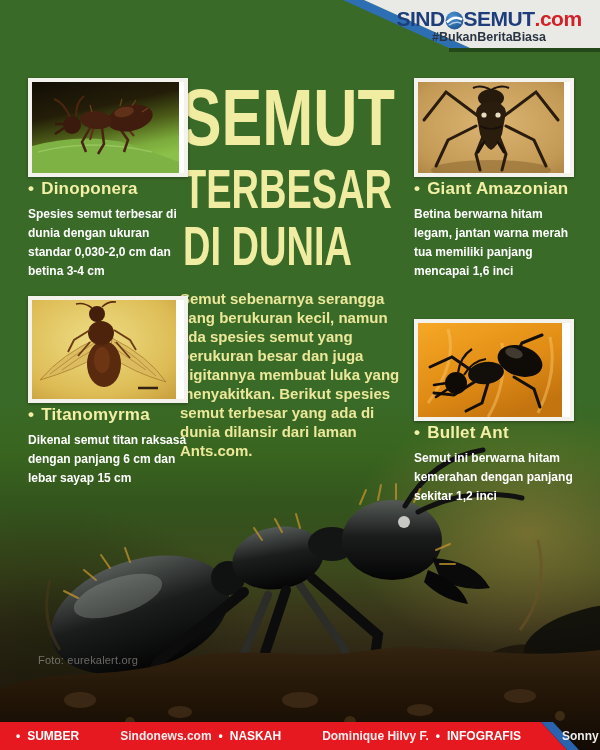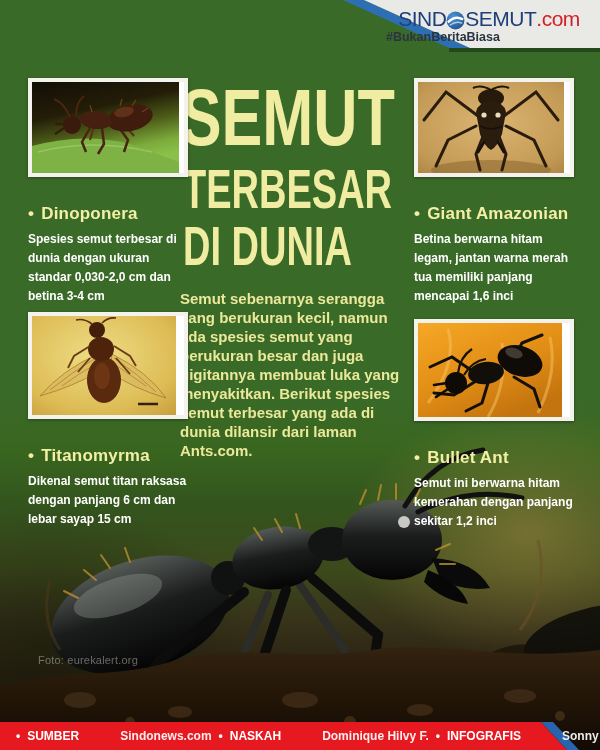--- a/index.html
+++ b/index.html
@@ -32,28 +32,28 @@
     background:#e9eae5;
     clip-path:polygon(34px 0, 270px 0, 270px 48px, 140px 48px);
   }
   .banner .underline{
     position:absolute; left:119px; right:0; top:48px; height:4px;
     background:#23481a;
   }
   .logo-row{
     position:absolute; top:7px; left:56px; right:8px;
     display:flex; align-items:center; justify-content:center;
-    font-weight:400; font-size:21px; letter-spacing:-0.5px; white-space:nowrap;
+    font-weight:700; font-size:21px; letter-spacing:-0.5px; white-space:nowrap;
   }
   .logo-navy{color:#1e3d7b;}
   .logo-red{color:#d42027;}
   .logo-globe{display:inline-block; width:19px; height:19px; margin:0 0px; position:relative; top:1px;}
   .tagline{
     position:absolute; top:30px; left:56px; right:8px;
-    text-align:left; font-weight:700; font-size:12.5px; color:#2b3442;
+    text-align:center; font-weight:700; font-size:12.5px; color:#2b3442;
   }
 
   
   .title{position:absolute; left:183px; top:78px; width:228px; text-align:left; color:#f0eda2;}
   .title .l1{display:block; font-weight:900; font-size:60px; line-height:60px; letter-spacing:0px;
              transform:scale(1.02,1.34); transform-origin:top center; height:84px;}
   .title .l2{display:block; font-weight:900; font-size:38px; line-height:38px; letter-spacing:0px;
              transform:scale(1.0,1.45); transform-origin:top center; height:57px;}
   .title .l3{display:block; font-weight:900; font-size:38px; line-height:38px;
              transform:scale(1.0,1.45); transform-origin:top center;}
@@ -62,29 +62,29 @@
     font-weight:700; font-size:15px; line-height:19px; color:#ebe89a;
   }
 
   
   .card{position:absolute; width:160px;}
   .card .photo{
     background:#fff; border:4px solid #f3f2ec; box-shadow:0 1px 3px rgba(0,0,0,.35);
     font-size:0; line-height:0;
   }
   .card .heading{
-    margin-top:27px; font-weight:700; font-size:17px; color:#f3f0a6; letter-spacing:.2px;
+    margin-top:2px; font-weight:700; font-size:17px; color:#f3f0a6; letter-spacing:.2px;
   }
   .card .heading .bullet{margin-right:7px;}
   .card .desc{
     margin-top:6px; font-weight:700; font-size:12px; line-height:19px; color:#ffffff;
   }
   .card1{left:28px; top:78px;}
   .card2{left:414px; top:78px;}
-  .card3{left:28px; top:312px;}
+  .card3{left:28px; top:296px;}
   .card4{left:414px; top:319px;}
 
   
   .photo-credit{
     position:absolute; left:38px; top:654px;
     font-size:11px; font-weight:400; color:rgba(215,215,210,.45); letter-spacing:.2px;
   }
 
   
   .footer{position:absolute; left:0; right:0; bottom:0; height:28px;}

